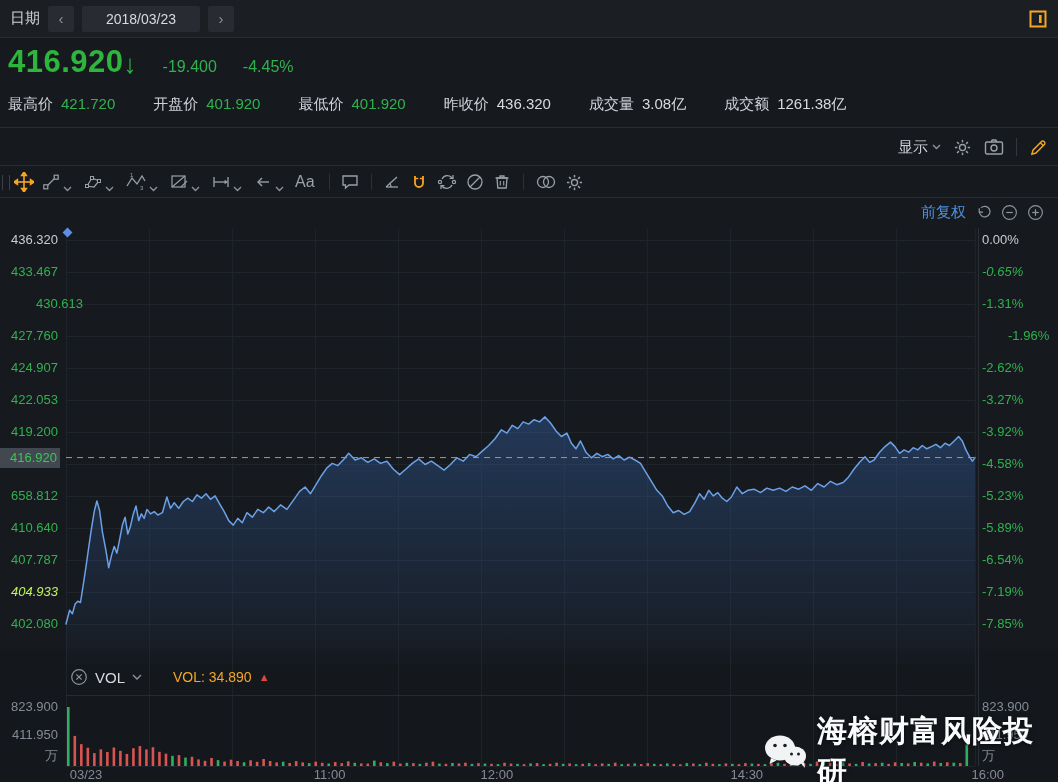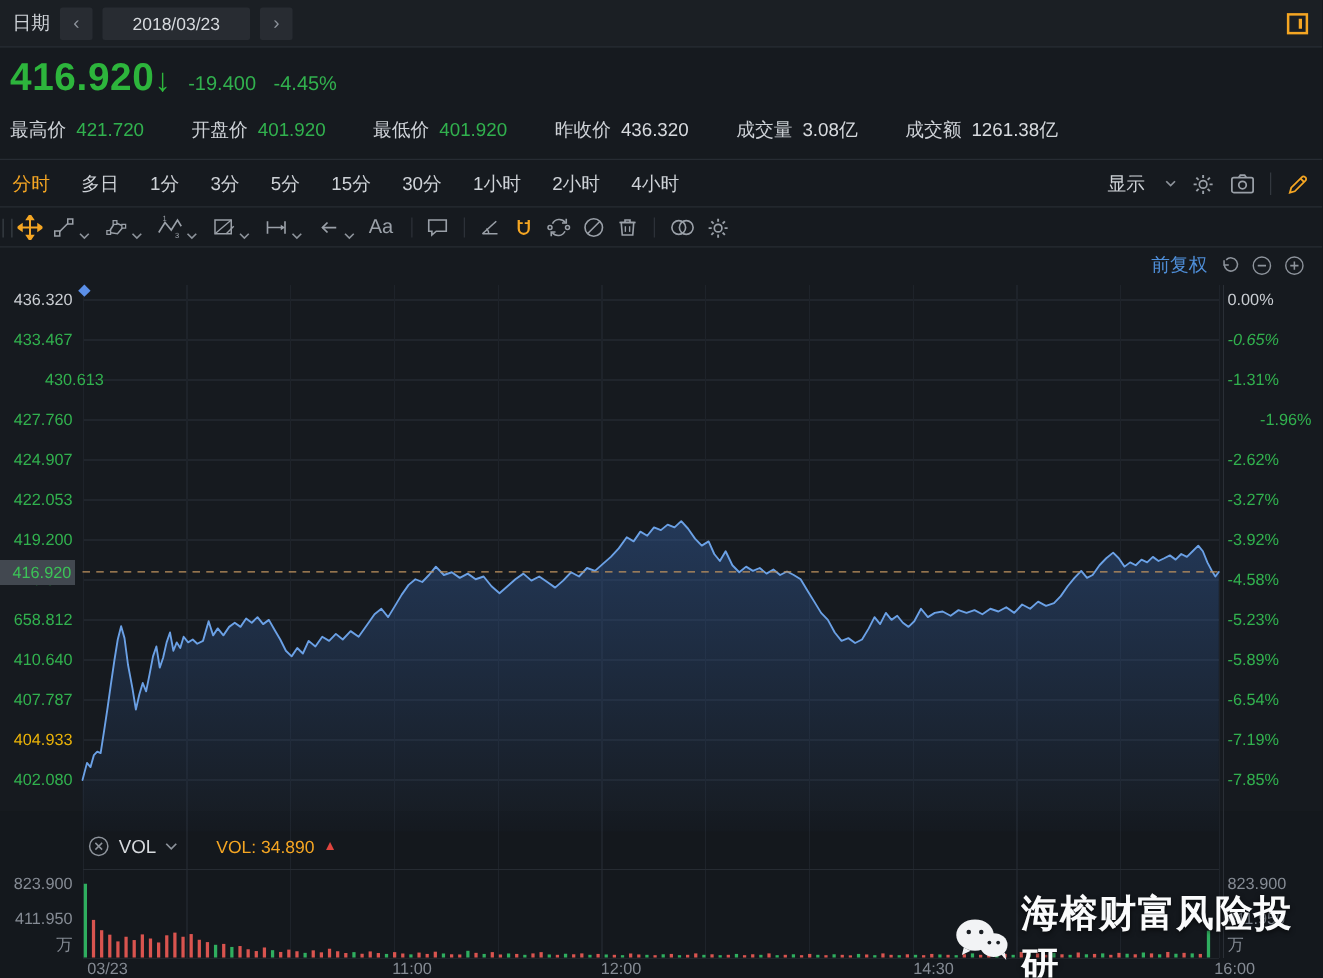--- a/index.html
+++ b/index.html
@@ -5,37 +5,37 @@
   html,body{margin:0;padding:0;background:#14181d;}
   body{width:1058px;height:782px;overflow:hidden;font-family:"Liberation Sans","DejaVu Sans",sans-serif;}
   .stage{position:relative;width:1058px;height:649px;background:#161a1f;}
   
   .topbar{position:absolute;top:0;left:0;right:0;height:38px;background:#1b1f24;border-bottom:1px solid #272c33;display:flex;align-items:center;padding:0 10px;box-sizing:border-box;gap:8px;}
   .topbar .lbl{color:#cfd3d8;font-size:15px;}
   .nav-btn{width:26px;height:26px;background:#282c32;color:#8d939b;display:flex;align-items:center;justify-content:center;font-size:15px;border-radius:2px;cursor:pointer;}
   .date-box{width:118px;height:26px;background:#282c32;color:#d7dade;display:flex;align-items:center;justify-content:center;font-size:14px;border-radius:2px;}
   .topbar .spacer{flex:1;}
   
-  .quote-row{position:absolute;top:44px;left:8px;display:flex;align-items:baseline;gap:14px;}
+  .quote-row{position:absolute;top:44px;left:8px;display:flex;align-items:baseline;gap:26px;}
   .quote-price{font-size:31px;font-weight:bold;letter-spacing:.5px;}
   .quote-arrow{font-size:26px;font-weight:bold;position:relative;top:1px;}
   .quote-chg{font-size:16px;}
   .stats-row{position:absolute;top:95px;left:8px;right:0;display:flex;gap:0;font-size:15px;white-space:nowrap;}
   .stat{margin-right:38px;}
   .stat .sl{color:#ced2d7;margin-right:8px;}
   .tone-green{color:#31b14e;}
   .tone-white{color:#d7dade;}
   .divider-h{position:absolute;left:0;right:0;height:1px;background:#272c33;}
   
   .tabs-row{position:absolute;top:129px;left:0;right:0;height:37px;display:flex;align-items:center;padding:0 10px;box-sizing:border-box;border-bottom:1px solid #272c33;}
   .tabs{display:flex;gap:0;}
   .tab{color:#ced2d7;font-size:15px;margin-right:25px;cursor:pointer;}
   .tab.active{color:#f5a623;}
   .tabs-right{margin-left:auto;display:flex;align-items:center;gap:12px;}
-  .disp{color:#ced2d7;font-size:15px;display:flex;align-items:center;gap:16px;cursor:pointer;}
+  .disp{color:#ced2d7;font-size:15px;display:flex;align-items:center;gap:4px;cursor:pointer;}
   .vsep{width:1px;height:18px;background:#33383f;}
   
   .toolbar{position:absolute;top:167px;left:0;right:0;height:31px;display:flex;align-items:center;padding-left:14px;border-bottom:1px solid #272c33;box-sizing:border-box;}
   .tool{display:flex;align-items:flex-end;margin-right:7px;cursor:pointer;}
   .tool .chev{margin-left:2px;margin-right:4px;}
   .tsep{width:1px;height:16px;background:#2c3138;margin:0 10px 0 4px;}
   .handle{position:absolute;left:2px;top:8px;width:6px;height:15px;border-left:1px solid #3a4047;border-right:1px solid #3a4047;}
   
   .adjust-row{position:absolute;top:203px;right:14px;display:flex;align-items:center;gap:9px;}
   .adjust-link{color:#4f8fd9;font-size:15px;cursor:pointer;}
@@ -82,32 +82,20 @@
       <span class="stat"><span class="sl">最高价</span><span class="tone-green">421.720</span></span>
       <span class="stat"><span class="sl">开盘价</span><span class="tone-green">401.920</span></span>
       <span class="stat"><span class="sl">最低价</span><span class="tone-green">401.920</span></span>
       <span class="stat"><span class="sl">昨收价</span><span class="tone-white">436.320</span></span>
       <span class="stat"><span class="sl">成交量</span><span class="tone-white">3.08亿</span></span>
       <span class="stat"><span class="sl">成交额</span><span class="tone-white">1261.38亿</span></span>
     </div>
   <div class="divider-h" style="top:127px"></div>
 
   <div class="tabs-row">
-    <div class="tabs" id="tabs">
-        <span class="tab active">分时</span>
-        <span class="tab">多日</span>
-        <span class="tab">1分</span>
-        <span class="tab">3分</span>
-        <span class="tab">5分</span>
-        <span class="tab">15分</span>
-        <span class="tab">30分</span>
-        <span class="tab">1小时</span>
-        <span class="tab">2小时</span>
-        <span class="tab">4小时</span>
-      </div>
     <div class="tabs-right">
       <span class="disp">
           <span>显示</span>
           <span class="icon">
             <svg width="9" height="6" viewBox="0 0 9 6">
               <polyline points="1,1 4.5,4.5 8,1" fill="none" stroke="#8d939b" stroke-width="1.4"></polyline>
             </svg>
           </span>
         </span>
       <span class="icon">
@@ -516,21 +504,21 @@
       <div class="axis-lbl axis-left" style="top: 264px; color: rgb(49, 177, 78);">433.467</div>
       <div class="axis-lbl axis-left" style="top: 296px; color: rgb(49, 177, 78); padding-left: 25px;">430.613</div>
       <div class="axis-lbl axis-left" style="top: 328px; color: rgb(49, 177, 78);">427.760</div>
       <div class="axis-lbl axis-left" style="top: 360px; color: rgb(49, 177, 78);">424.907</div>
       <div class="axis-lbl axis-left" style="top: 392px; color: rgb(49, 177, 78);">422.053</div>
       <div class="axis-lbl axis-left" style="top: 424px; color: rgb(49, 177, 78);">419.200</div>
       <div class="axis-lbl axis-left" style="top: 456px; color: rgb(49, 177, 78);">416.347</div>
       <div class="axis-lbl axis-left" style="top: 488px; color: rgb(49, 177, 78);">658.812</div>
       <div class="axis-lbl axis-left" style="top: 520px; color: rgb(49, 177, 78);">410.640</div>
       <div class="axis-lbl axis-left" style="top: 552px; color: rgb(49, 177, 78);">407.787</div>
-      <div class="axis-lbl axis-left" style="top: 584px; color: #eab308;">404.933</div>
+      <div class="axis-lbl axis-left" style="top: 584px; color: #bef264; font-style: italic;">404.933</div>
       <div class="axis-lbl axis-left" style="top: 616px; color: rgb(49, 177, 78);">402.080</div>
       <div class="axis-lbl axis-right" style="top: 232px; color: rgb(201, 205, 210);">0.00%</div>
       <div class="axis-lbl axis-right" style="top: 264px; color: rgb(49, 177, 78); font-style: italic;">-0.65%</div>
       <div class="axis-lbl axis-right" style="top: 296px; color: rgb(49, 177, 78);">-1.31%</div>
       <div class="axis-lbl axis-right" style="top: 328px; color: rgb(49, 177, 78); margin-left: 26px;">-1.96%</div>
       <div class="axis-lbl axis-right" style="top: 360px; color: rgb(49, 177, 78);">-2.62%</div>
       <div class="axis-lbl axis-right" style="top: 392px; color: rgb(49, 177, 78);">-3.27%</div>
       <div class="axis-lbl axis-right" style="top: 424px; color: rgb(49, 177, 78);">-3.92%</div>
       <div class="axis-lbl axis-right" style="top: 456px; color: rgb(49, 177, 78);">-4.58%</div>
       <div class="axis-lbl axis-right" style="top: 488px; color: rgb(49, 177, 78);">-5.23%</div>

